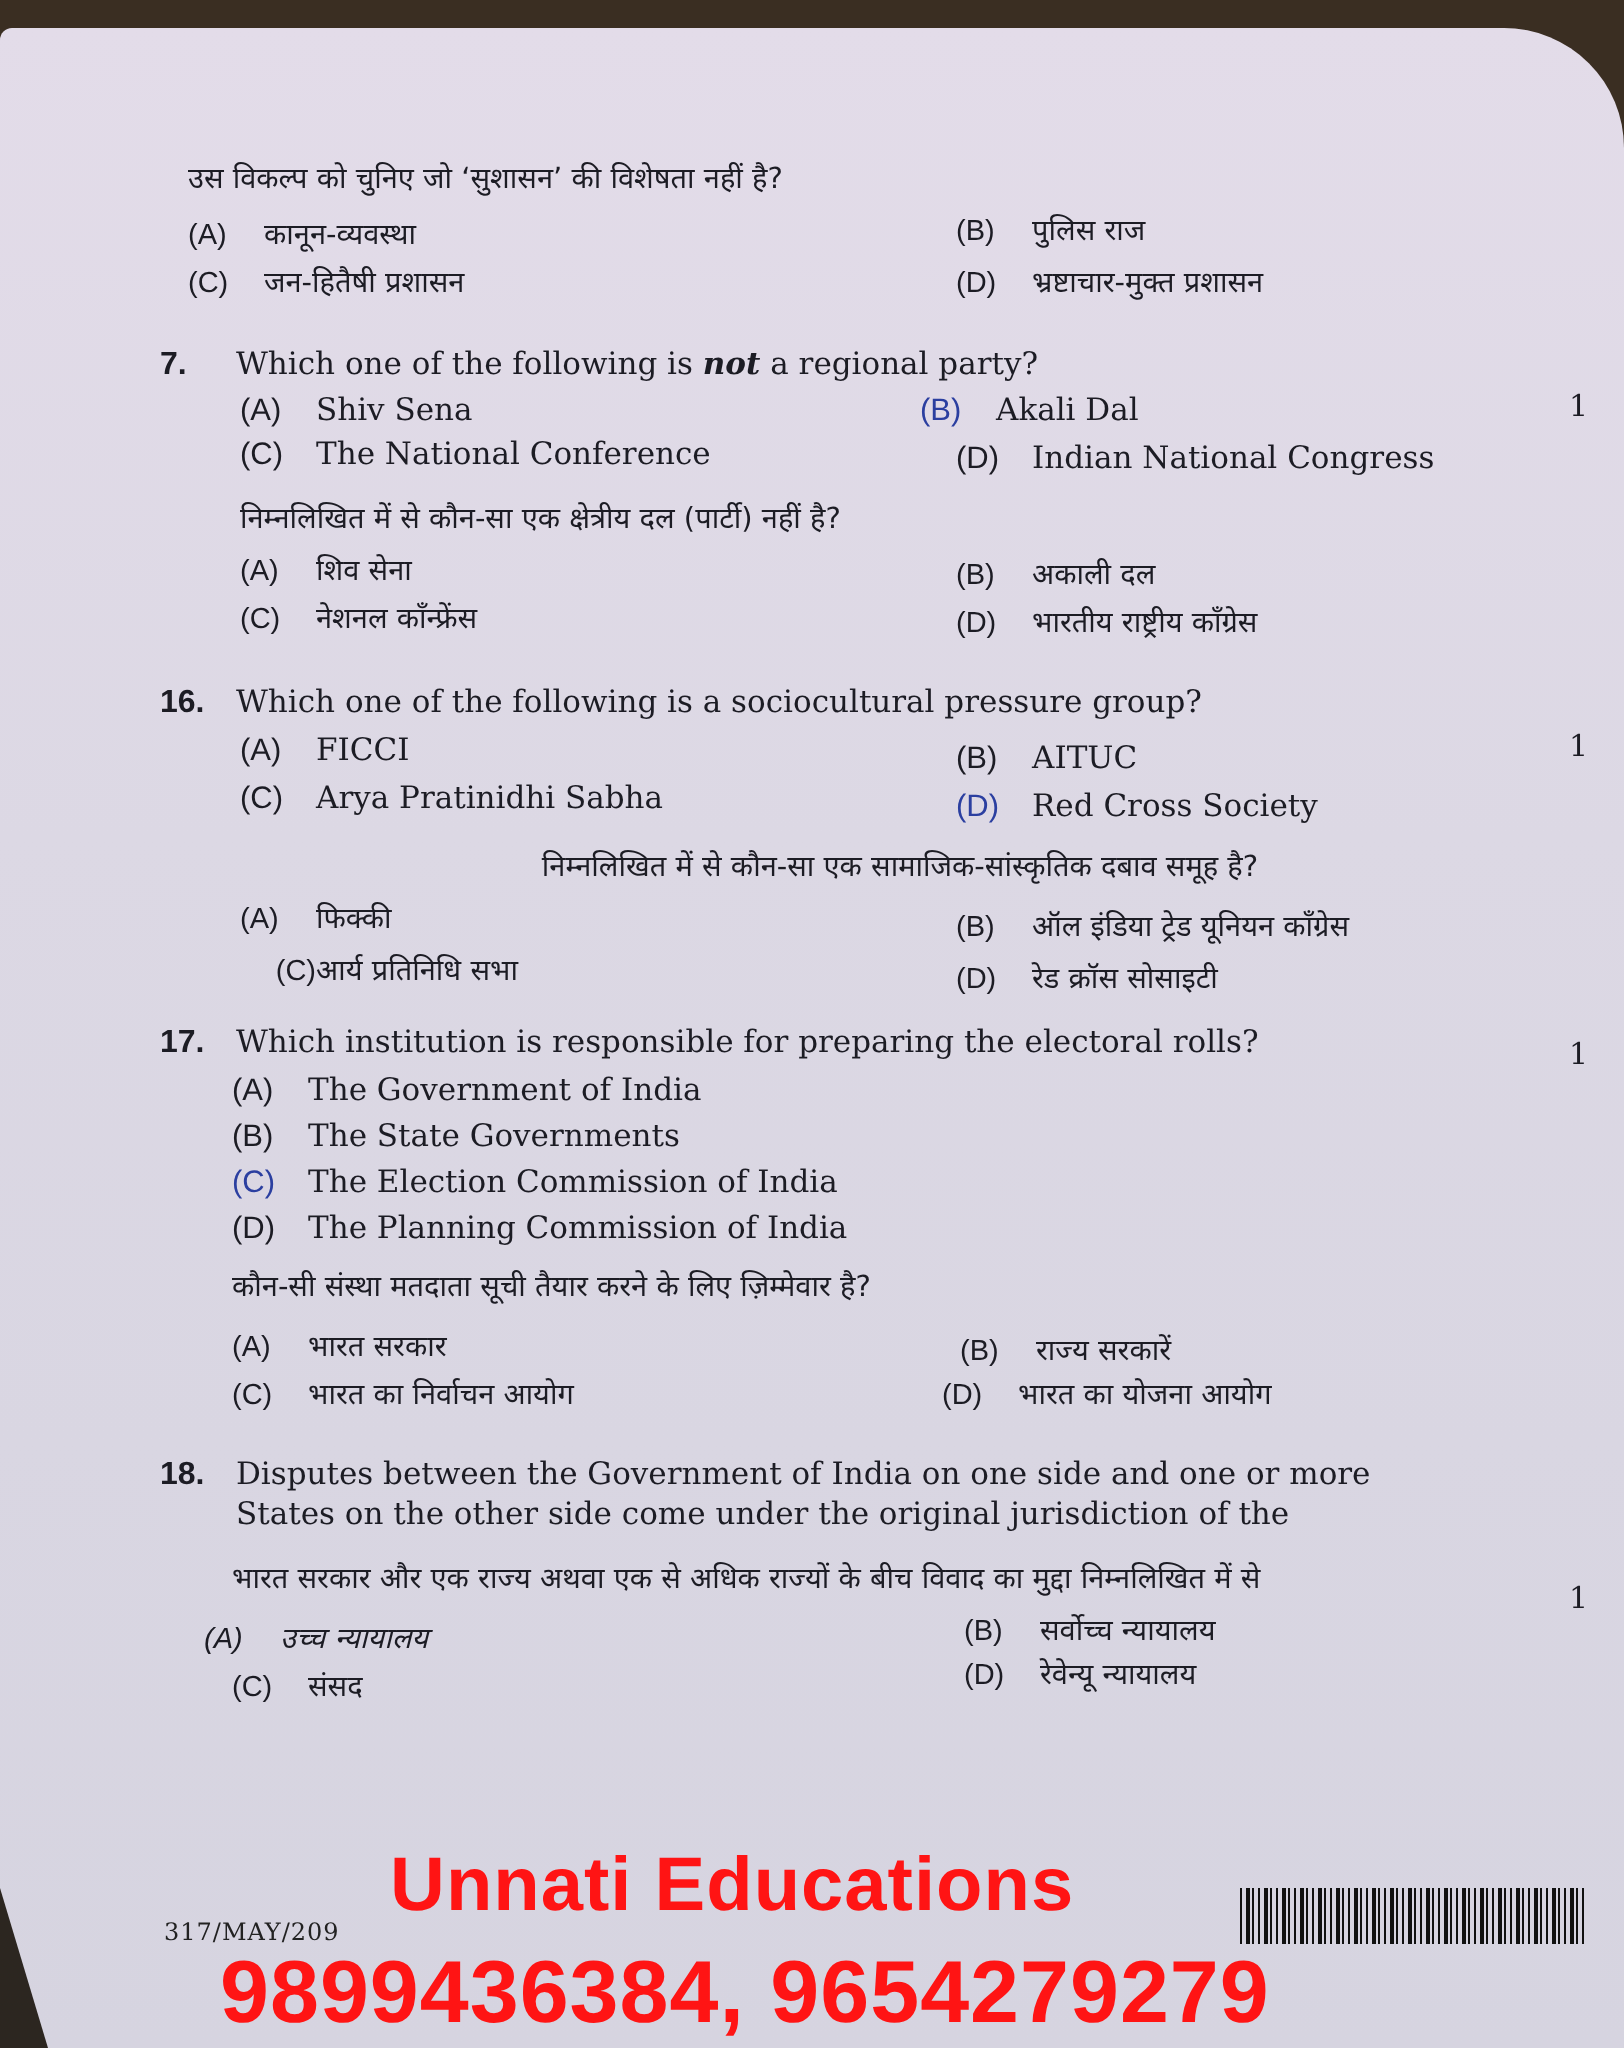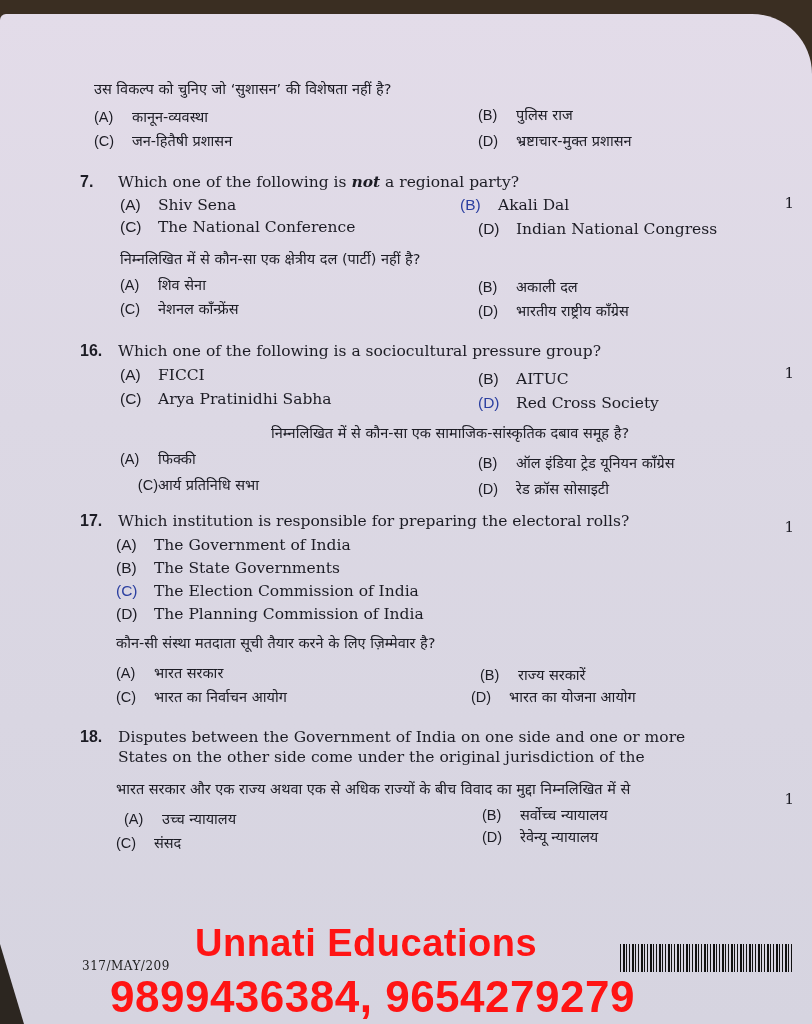--- a/index.html
+++ b/index.html
@@ -121,21 +121,21 @@
   </div>
   <div class="marks" style="top:504px;">1</div>
 
   <div class="q" style="top:714px;">
     <div class="qline">
       <span class="qnum">18.</span><span>Disputes between the Government of India on one side and one or more</span>
     </div>
     <div class="qline" style="padding-left:38px;margin-top:-4px;">States on the other side come under the original jurisdiction of the</div>
     <div class="qline hindi" style="padding-left:36px;margin-top:6px;">भारत सरकार और एक राज्य अथवा एक से अधिक राज्यों के बीच विवाद का मुद्दा निम्नलिखित में से</div>
     <div class="opts hindi" style="height:50px;">
-      <div class="opt" style="left:44px;top:6px;"><span class="lbl">(A)</span><span>उच्च न्यायालय</span></div>
+      <div class="opt" style="left:22px;top:6px;font-style:italic;"><span class="lbl">(A)</span><span>उच्च न्यायालय</span></div>
       <div class="opt" style="left:402px;top:2px;"><span class="lbl">(B)</span><span>सर्वोच्च न्यायालय</span></div>
       <div class="opt" style="left:36px;top:30px;"><span class="lbl">(C)</span><span>संसद</span></div>
       <div class="opt" style="left:402px;top:24px;"><span class="lbl">(D)</span><span>रेवेन्यू न्यायालय</span></div>
     </div>
   </div>
   <div class="marks" style="top:776px;">1</div>
 
   <div class="footer-code">317/MAY/209</div>
   <div class="barcode"></div>
 </div>

